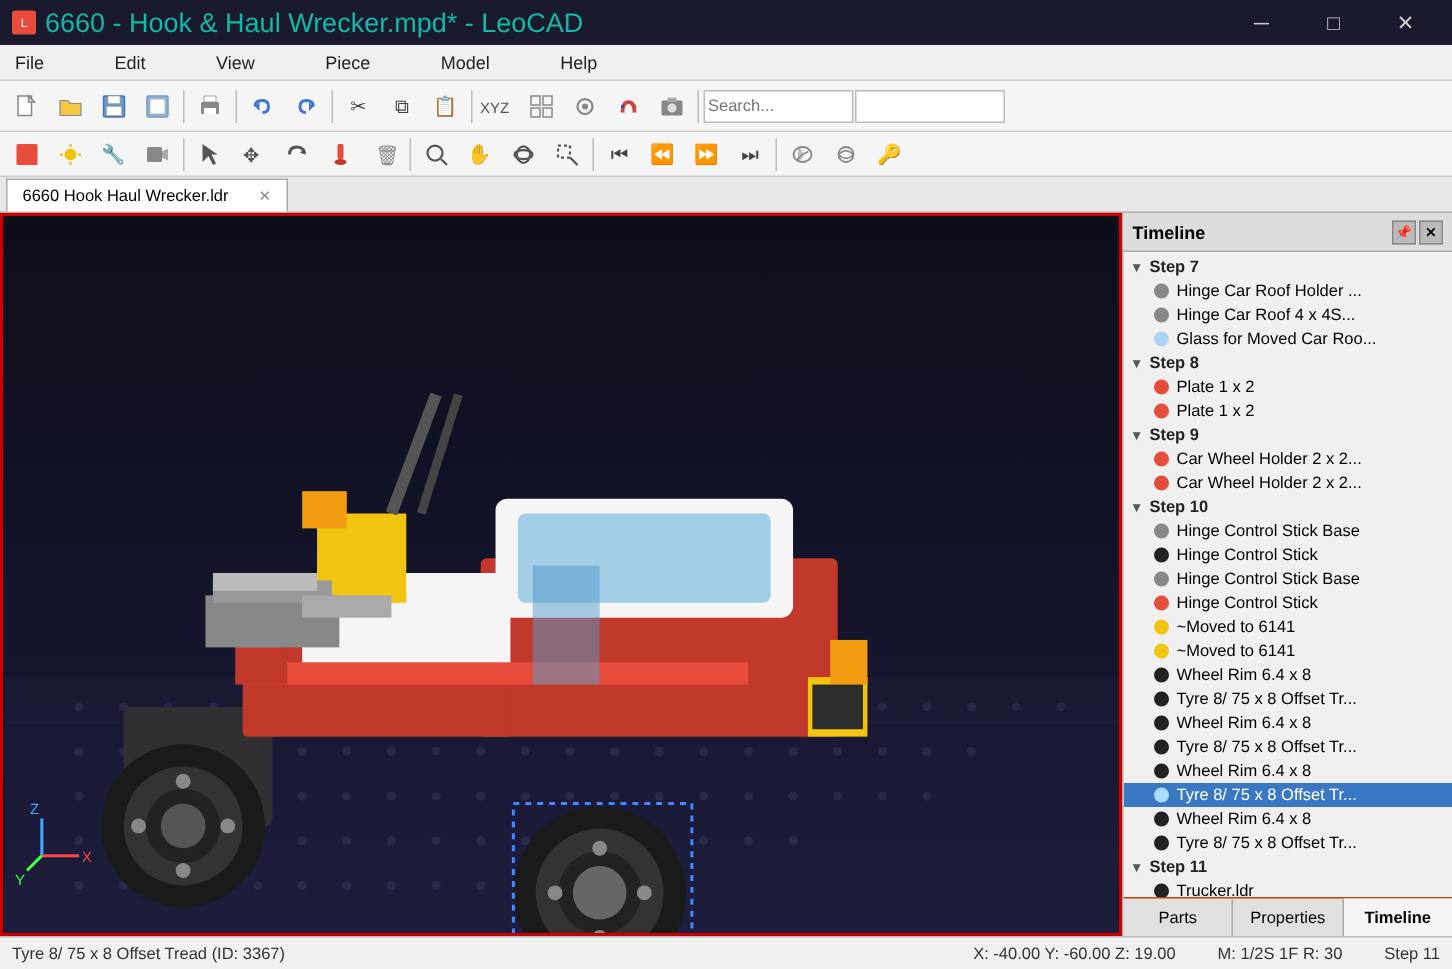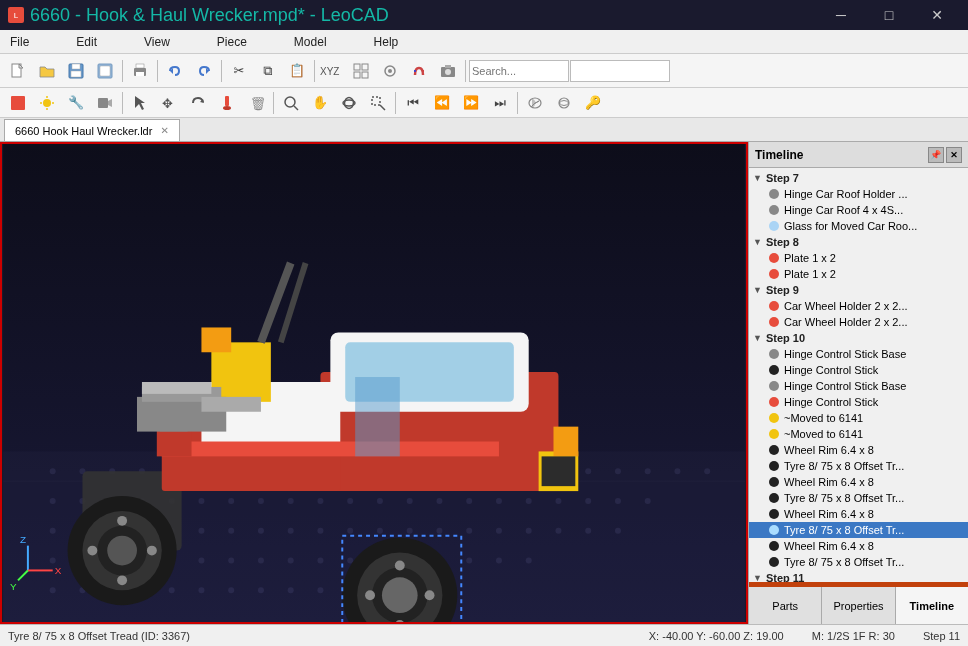--- a/index.html
+++ b/index.html
@@ -80,21 +80,21 @@
       border-bottom: 1px solid #aaa;
     }
     .tab {
       height: 22px;
       padding: 0 10px;
       background: #f5f5f5;
       border: 1px solid #aaa;
       border-bottom: none;
       display: flex;
       align-items: center;
-      gap: 8px;
+      gap: 20px;
       font-size: 11px;
       cursor: pointer;
     }
     .tab.active { background: white; }
     .tab-close { font-size: 10px; color: #888; cursor: pointer; }
 
     
     #main {
       display: flex;
       height: calc(646px - 30px - 24px - 34px - 30px - 24px - 22px);
@@ -171,23 +171,23 @@
       flex-shrink: 0;
     }
     .dot-red { background: #e74c3c; }
     .dot-gray { background: #888; }
     .dot-black { background: #222; }
     .dot-yellow { background: #f1c40f; }
     .dot-lightblue { background: #aad4f5; }
 
     
     #panel-tabs {
-      height: 42px;
-      display: flex;
-      border-top: 5px solid #c2410c;
+      height: 26px;
+      display: flex;
+      border-top: 1px solid #c2410c;
       background: #e0e0e0;
     }
     .panel-tab {
       flex: 1;
       display: flex;
       align-items: center;
       justify-content: center;
       font-size: 11px;
       cursor: pointer;
       border-right: 1px solid #aaa;

